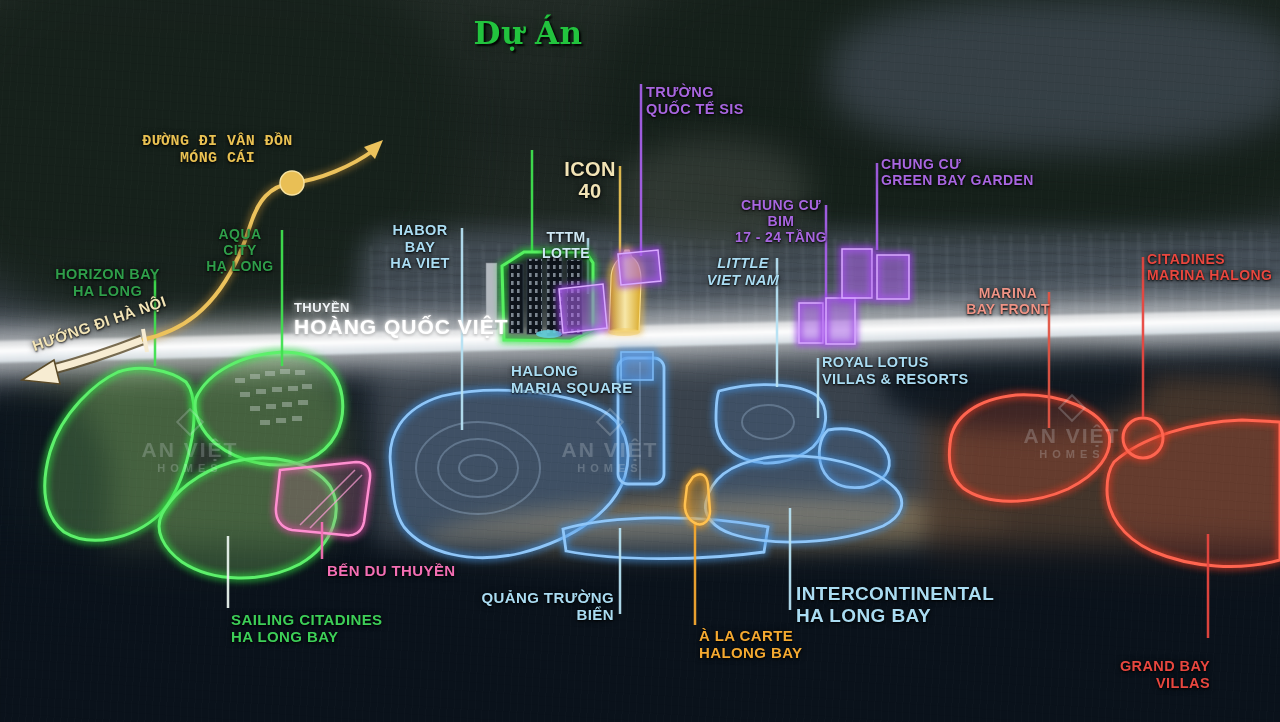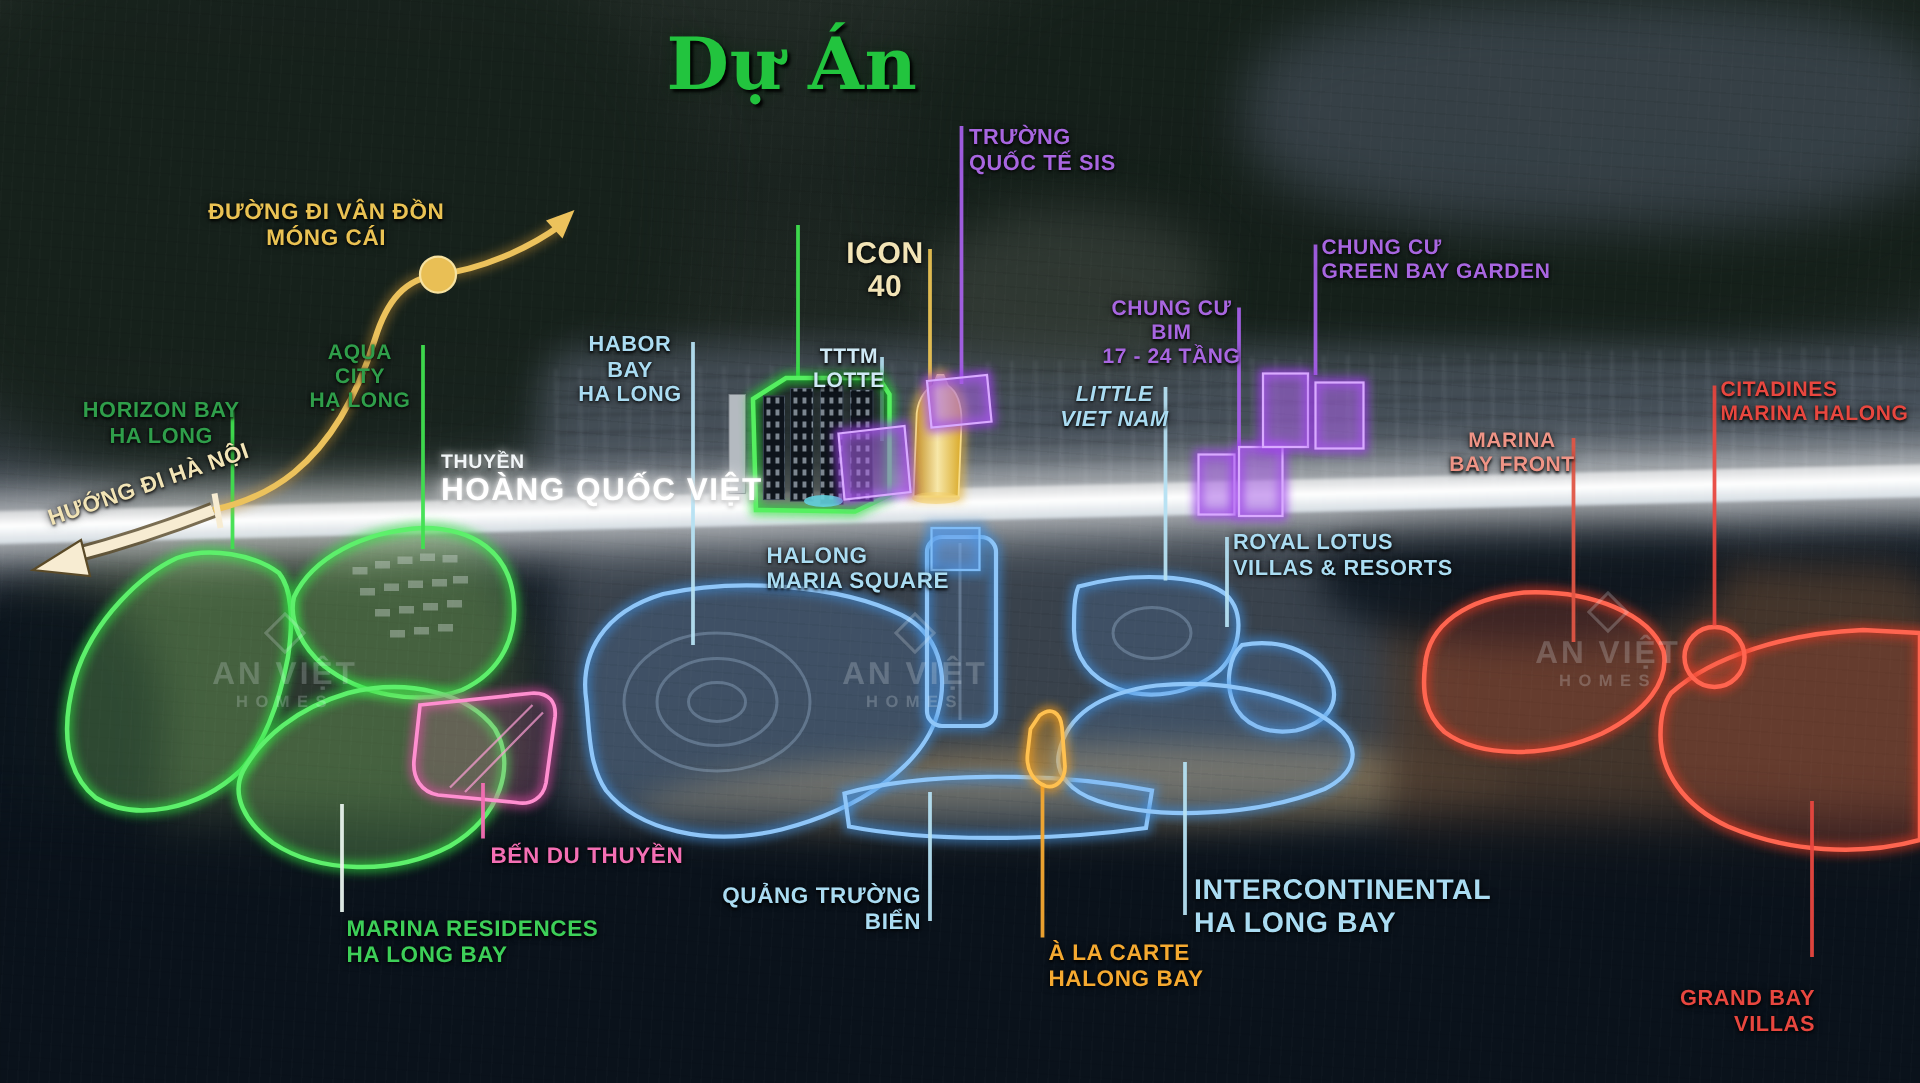--- a/index.html
+++ b/index.html
@@ -257,64 +257,64 @@
         <use href="#vGb2" class="zfill v-fill"></use>
         <use href="#vGb2" class="zline v-line"></use>
       <use href="#bTower" class="zglow b-glow"></use>
         <use href="#bTower" fill="rgba(96,156,232,.5)" stroke="#7fbcf7" stroke-width="1.5"></use>
       <use href="#oBoat" class="zglow o-glow"></use>
         <use href="#oBoat" class="zfill o-fill"></use>
         <use href="#oBoat" class="zline o-line"></use>
     </g>
   </svg>
 
-  <div class="lbl title ctr" style="left:398px;top:16px;width:260px;font-size:48px;">Dự Án</div>
+  <div class="lbl title ctr" style="left:398px;top:16px;width:260px;font-size:31px;">Dự Án</div>
 
   <div class="lbl serif-sm ctr c-cream" style="left:550px;top:158px;width:80px;font-size:20px;line-height:1.1;">ICON
 40</div>
   <div class="lbl c-purple" style="left:646px;top:84px;font-size:14.5px;">TRƯỜNG
 QUỐC TẾ SIS</div>
   <div class="lbl c-purple ctr" style="left:731px;top:197px;width:100px;font-size:14px;">CHUNG CƯ BIM
 17 - 24 TẦNG</div>
   <div class="lbl c-red" style="left:1147px;top:251px;font-size:14px;">CITADINES
 MARINA HALONG</div>
   <div class="lbl c-purple" style="left:881px;top:156px;font-size:14px;">CHUNG CƯ
 GREEN BAY GARDEN</div>
   <div class="lbl c-salmon ctr" style="left:966px;top:285px;width:84px;font-size:14px;">MARINA
 BAY FRONT</div>
 
-  <div class="lbl c-gold ctr" style="left:130px;top:133px;width:175px;font-size:15px;">ĐƯỜNG ĐI VÂN ĐỒN
+  <div class="lbl c-gold ctr" style="left:130px;top:133px;width:175px;font-size:15px;font-family:Liberation Mono, monospace;">ĐƯỜNG ĐI VÂN ĐỒN
 MÓNG CÁI</div>
   <div class="lbl c-cream" style="left:30px;top:338px;font-size:15px;transform:rotate(-19deg);transform-origin:left top;">HƯỚNG ĐI HÀ NỘI</div>
 
   <div class="lbl c-green ctr" style="left:55px;top:266px;width:105px;font-size:14.5px;">HORIZON BAY
 HA LONG</div>
   <div class="lbl c-green ctr" style="left:200px;top:226px;width:80px;font-size:14px;">AQUA CITY
 HẠ LONG</div>
   <div class="lbl c-cyan ctr" style="left:378px;top:222px;width:84px;font-size:14.5px;">HABOR BAY
-HA LONG</div>
+HA VIET</div>
   <div class="lbl c-ltcyan ctr" style="left:536px;top:229px;width:60px;font-size:14px;">TTTM
 LOTTE</div>
 
   <div class="lbl hqv1" style="left:294px;top:301px;">THUYỀN</div>
   <div class="lbl hqv2" style="left:294px;top:315px;">HOÀNG QUỐC VIỆT</div>
 
   <div class="lbl c-cyan ctr" style="left:706px;top:255px;width:74px;font-size:14.5px;font-style:italic;">LITTLE
 VIET NAM</div>
   <div class="lbl c-cyan" style="left:511px;top:362px;font-size:15px;">HALONG
 MARIA SQUARE</div>
   <div class="lbl c-cyan rgt" style="left:480px;top:589px;width:134px;font-size:15px;">QUẢNG TRƯỜNG
 BIỂN</div>
   <div class="lbl c-cyan" style="left:822px;top:354px;font-size:14.5px;">ROYAL LOTUS
 VILLAS &amp; RESORTS</div>
   <div class="lbl c-orange" style="left:699px;top:627px;font-size:15px;">À LA CARTE
 HALONG BAY</div>
   <div class="lbl c-cyan" style="left:796px;top:583px;font-size:19px;">INTERCONTINENTAL
 HA LONG BAY</div>
-  <div class="lbl c-brightgreen" style="left:231px;top:611px;font-size:15px;">MARINA RESIDENCES
+  <div class="lbl c-brightgreen" style="left:231px;top:611px;font-size:15px;">SAILING CITADINES
 HA LONG BAY</div>
   <div class="lbl c-pink" style="left:327px;top:562px;font-size:15px;">BẾN DU THUYỀN</div>
   <div class="lbl c-red rgt" style="left:1118px;top:610px;width:92px;font-size:14.5px;margin-top:48px;">GRAND BAY
 VILLAS</div>
 
   <div class="wm" style="left:130px;top:412px;width:120px;">
     <div class="d"></div>
     <div class="w1">AN VIỆT</div>
     <div class="w2">HOMES</div>
   </div>

